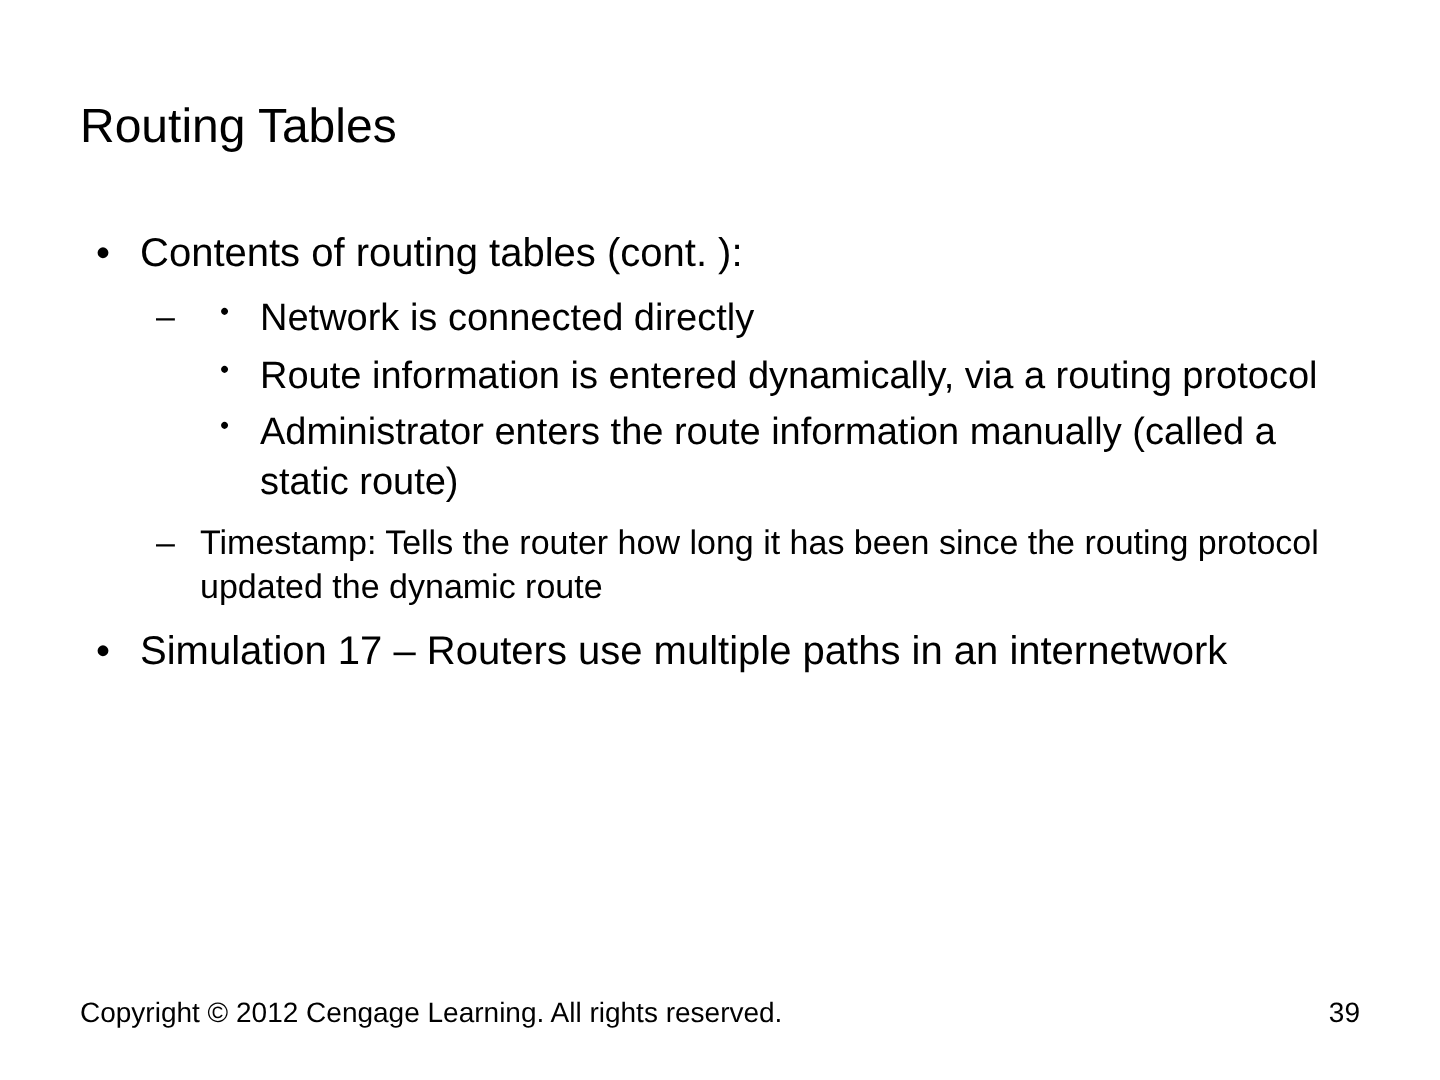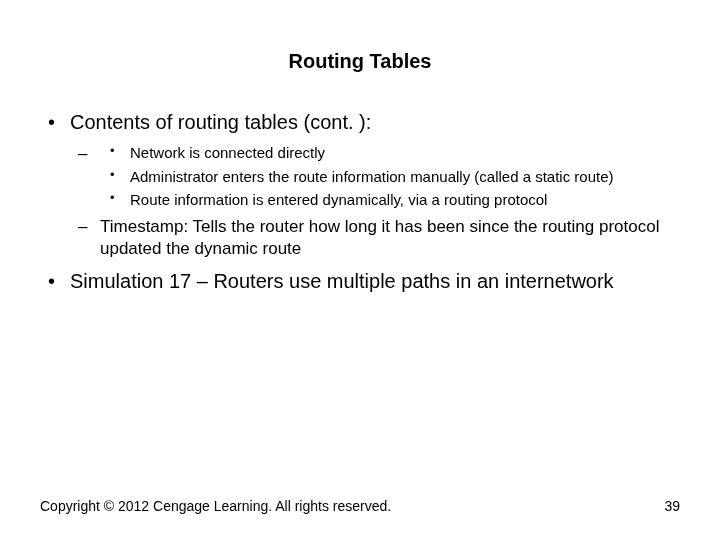--- a/index.html
+++ b/index.html
@@ -11,23 +11,22 @@
     color: #000000;
     position: relative;
     overflow: hidden;
   }
   .slide {
     width: 100%;
     height: 100%;
     padding: 40px 40px 0 40px;
   }
   .title {
-    text-align: center;
-    font-size: 20px;
-    font-weight: 700;
+    font-size: 24px;
+    font-weight: 400;
     margin-top: 10px;
     margin-bottom: 36px;
   }
   ul.lvl1 {
     list-style: none;
     padding-left: 0;
   }
   ul.lvl1 > li {
     font-size: 20px;
     line-height: 1.3;
@@ -59,21 +58,21 @@
     position: absolute;
     left: 8px;
     top: 0;
   }
   ul.lvl3 {
     list-style: none;
     margin-top: 6px;
     padding-left: 0;
   }
   ul.lvl3 > li {
-    font-size: 15px;
+    font-size: 19px;
     line-height: 1.3;
     margin-bottom: 4px;
     padding-left: 30px;
     position: relative;
   }
   ul.lvl3 > li::before {
     content: "•";
     position: absolute;
     left: 10px;
     top: 0;
@@ -101,24 +100,24 @@
   <ul class="lvl1">
     <li>
       <span>Contents of routing tables (cont. ):</span>
       <ul class="lvl2">
         <li>
           <ul class="lvl3">
             <li>
               <span>Network is connected directly</span>
             </li>
             <li>
-              <span>Administrator enters the route information manually (called a static route)</span>
+              <span>Route information is entered dynamically, via a routing protocol</span>
             </li>
             <li>
-              <span>Route information is entered dynamically, via a routing protocol</span>
+              <span>Administrator enters the route information manually (called a static route)</span>
             </li>
           </ul>
         </li>
         <li>
           <span>Timestamp: Tells the router how long it has been since the routing protocol updated the dynamic route</span>
         </li>
       </ul>
     </li>
     <li class="italic">
       <span>Simulation 17 – Routers use multiple paths in an internetwork</span>

